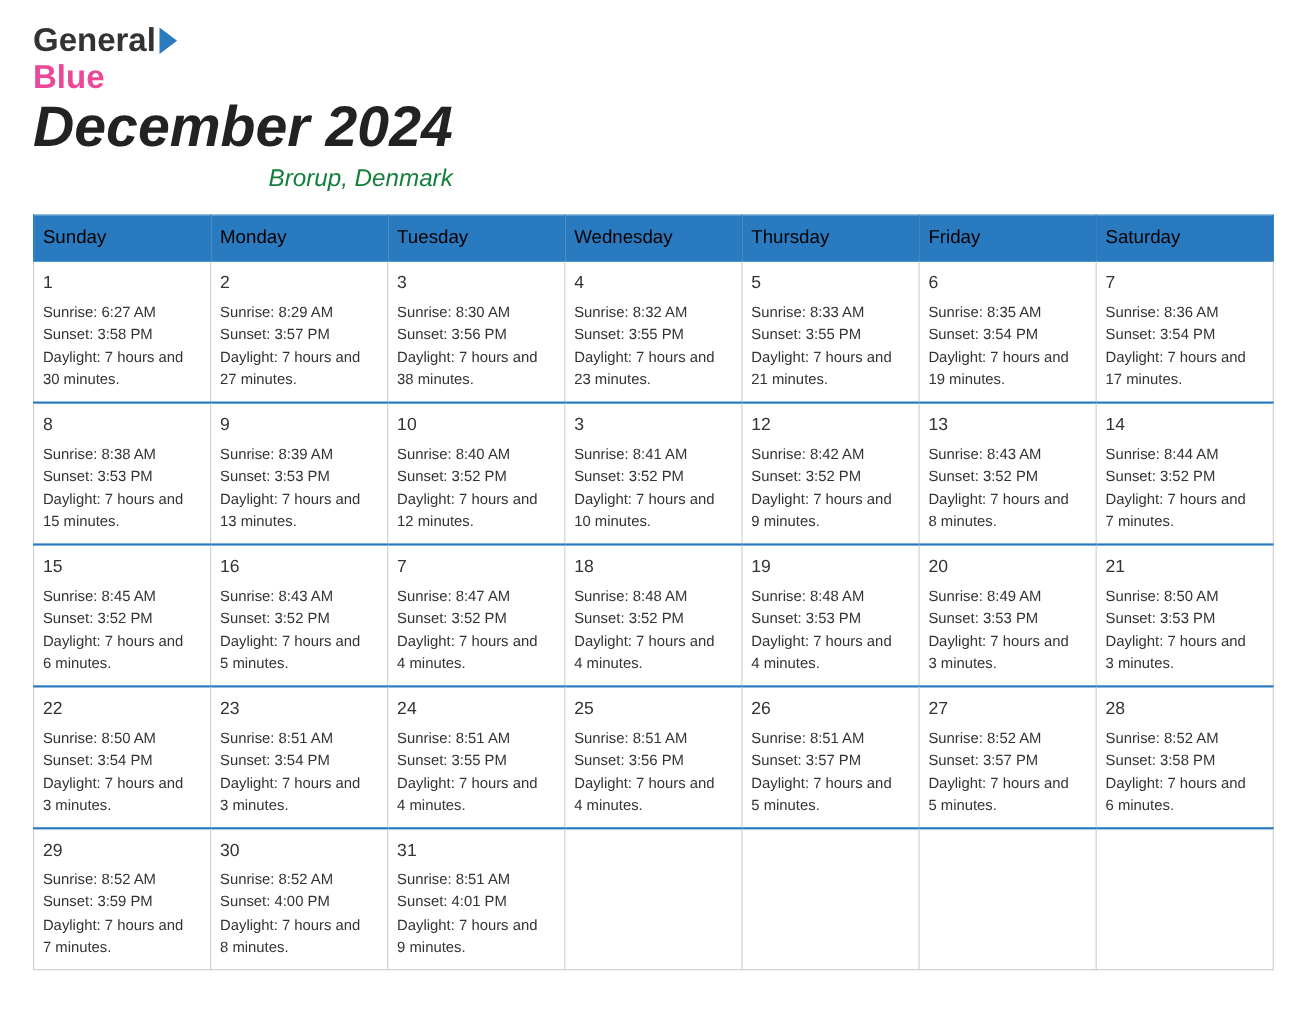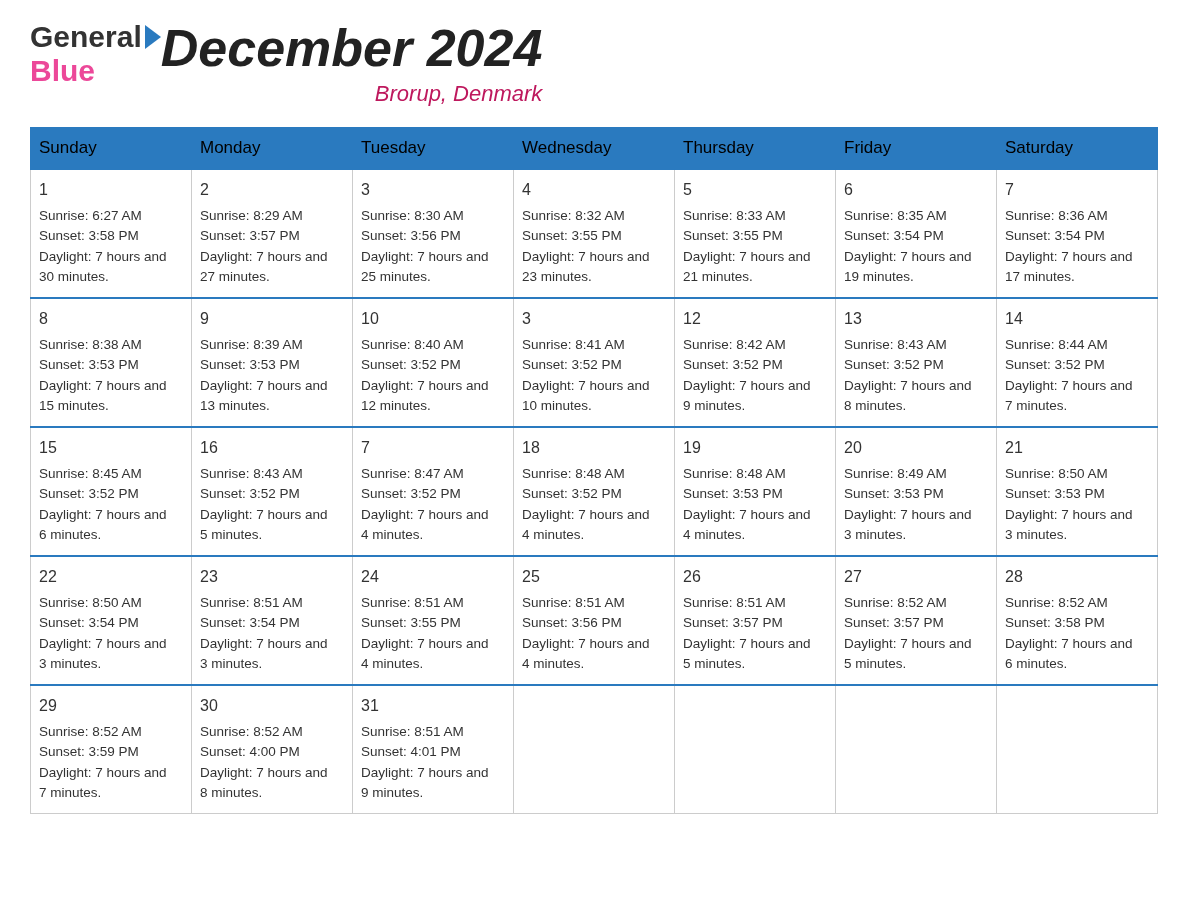--- a/index.html
+++ b/index.html
@@ -5,42 +5,43 @@
     * { margin: 0; padding: 0; box-sizing: border-box; }
     body {
       font-family: Arial, sans-serif;
       background: #ffffff;
       width: 1188px;
       min-height: 918px;
       padding: 20px 30px;
     }
     .header {
       display: flex;
-      justify-content: flex-start;
+      justify-content: center;
       align-items: flex-start;
       margin-bottom: 20px;
+      flex-direction: column;
     }
     .logo {
       display: flex;
       flex-direction: column;
       align-items: flex-start;
     }
     .title-block {
       text-align: right;
       font-style: italic;
     }
     .month-title {
       font-size: 52px;
       font-weight: bold;
       color: #222;
       line-height: 1.1;
     }
     .location {
       font-size: 22px;
-      color: #be185d;
+      color: #15803d;
       margin-top: 4px;
     }
     .calendar {
       width: 100%;
       border-collapse: collapse;
       border: 1px solid #ccc;
     }
     .calendar th {
       background: #2a7abf;
       color: #000000;
@@ -128,21 +129,21 @@
         <th>Wednesday</th>
         <th>Thursday</th>
         <th>Friday</th>
         <th>Saturday</th>
       </tr>
   </thead>
   <tbody id="calendar-body">
   <tr>
         <td><span class="day-num">1</span><span>Sunrise: 6:27 AM</span><br><span>Sunset: 3:58 PM</span><br><span>Daylight: 7 hours and</span><br><span>30 minutes.</span></td>
         <td><span class="day-num">2</span><span>Sunrise: 8:29 AM</span><br><span>Sunset: 3:57 PM</span><br><span>Daylight: 7 hours and</span><br><span>27 minutes.</span></td>
-        <td><span class="day-num">3</span><span>Sunrise: 8:30 AM</span><br><span>Sunset: 3:56 PM</span><br><span>Daylight: 7 hours and</span><br><span>25 minutes.</span></td>
+        <td><span class="day-num">3</span><span>Sunrise: 8:30 AM</span><br><span>Sunset: 3:56 PM</span><br><span>Daylight: 7 hours and</span><br><span>38 minutes.</span></td>
         <td><span class="day-num">4</span><span>Sunrise: 8:32 AM</span><br><span>Sunset: 3:55 PM</span><br><span>Daylight: 7 hours and</span><br><span>23 minutes.</span></td>
         <td><span class="day-num">5</span><span>Sunrise: 8:33 AM</span><br><span>Sunset: 3:55 PM</span><br><span>Daylight: 7 hours and</span><br><span>21 minutes.</span></td>
         <td><span class="day-num">6</span><span>Sunrise: 8:35 AM</span><br><span>Sunset: 3:54 PM</span><br><span>Daylight: 7 hours and</span><br><span>19 minutes.</span></td>
         <td><span class="day-num">7</span><span>Sunrise: 8:36 AM</span><br><span>Sunset: 3:54 PM</span><br><span>Daylight: 7 hours and</span><br><span>17 minutes.</span></td>
       </tr>
       <tr>
         <td><span class="day-num">8</span><span>Sunrise: 8:38 AM</span><br><span>Sunset: 3:53 PM</span><br><span>Daylight: 7 hours and</span><br><span>15 minutes.</span></td>
         <td><span class="day-num">9</span><span>Sunrise: 8:39 AM</span><br><span>Sunset: 3:53 PM</span><br><span>Daylight: 7 hours and</span><br><span>13 minutes.</span></td>
         <td><span class="day-num">10</span><span>Sunrise: 8:40 AM</span><br><span>Sunset: 3:52 PM</span><br><span>Daylight: 7 hours and</span><br><span>12 minutes.</span></td>
         <td><span class="day-num">3</span><span>Sunrise: 8:41 AM</span><br><span>Sunset: 3:52 PM</span><br><span>Daylight: 7 hours and</span><br><span>10 minutes.</span></td>

